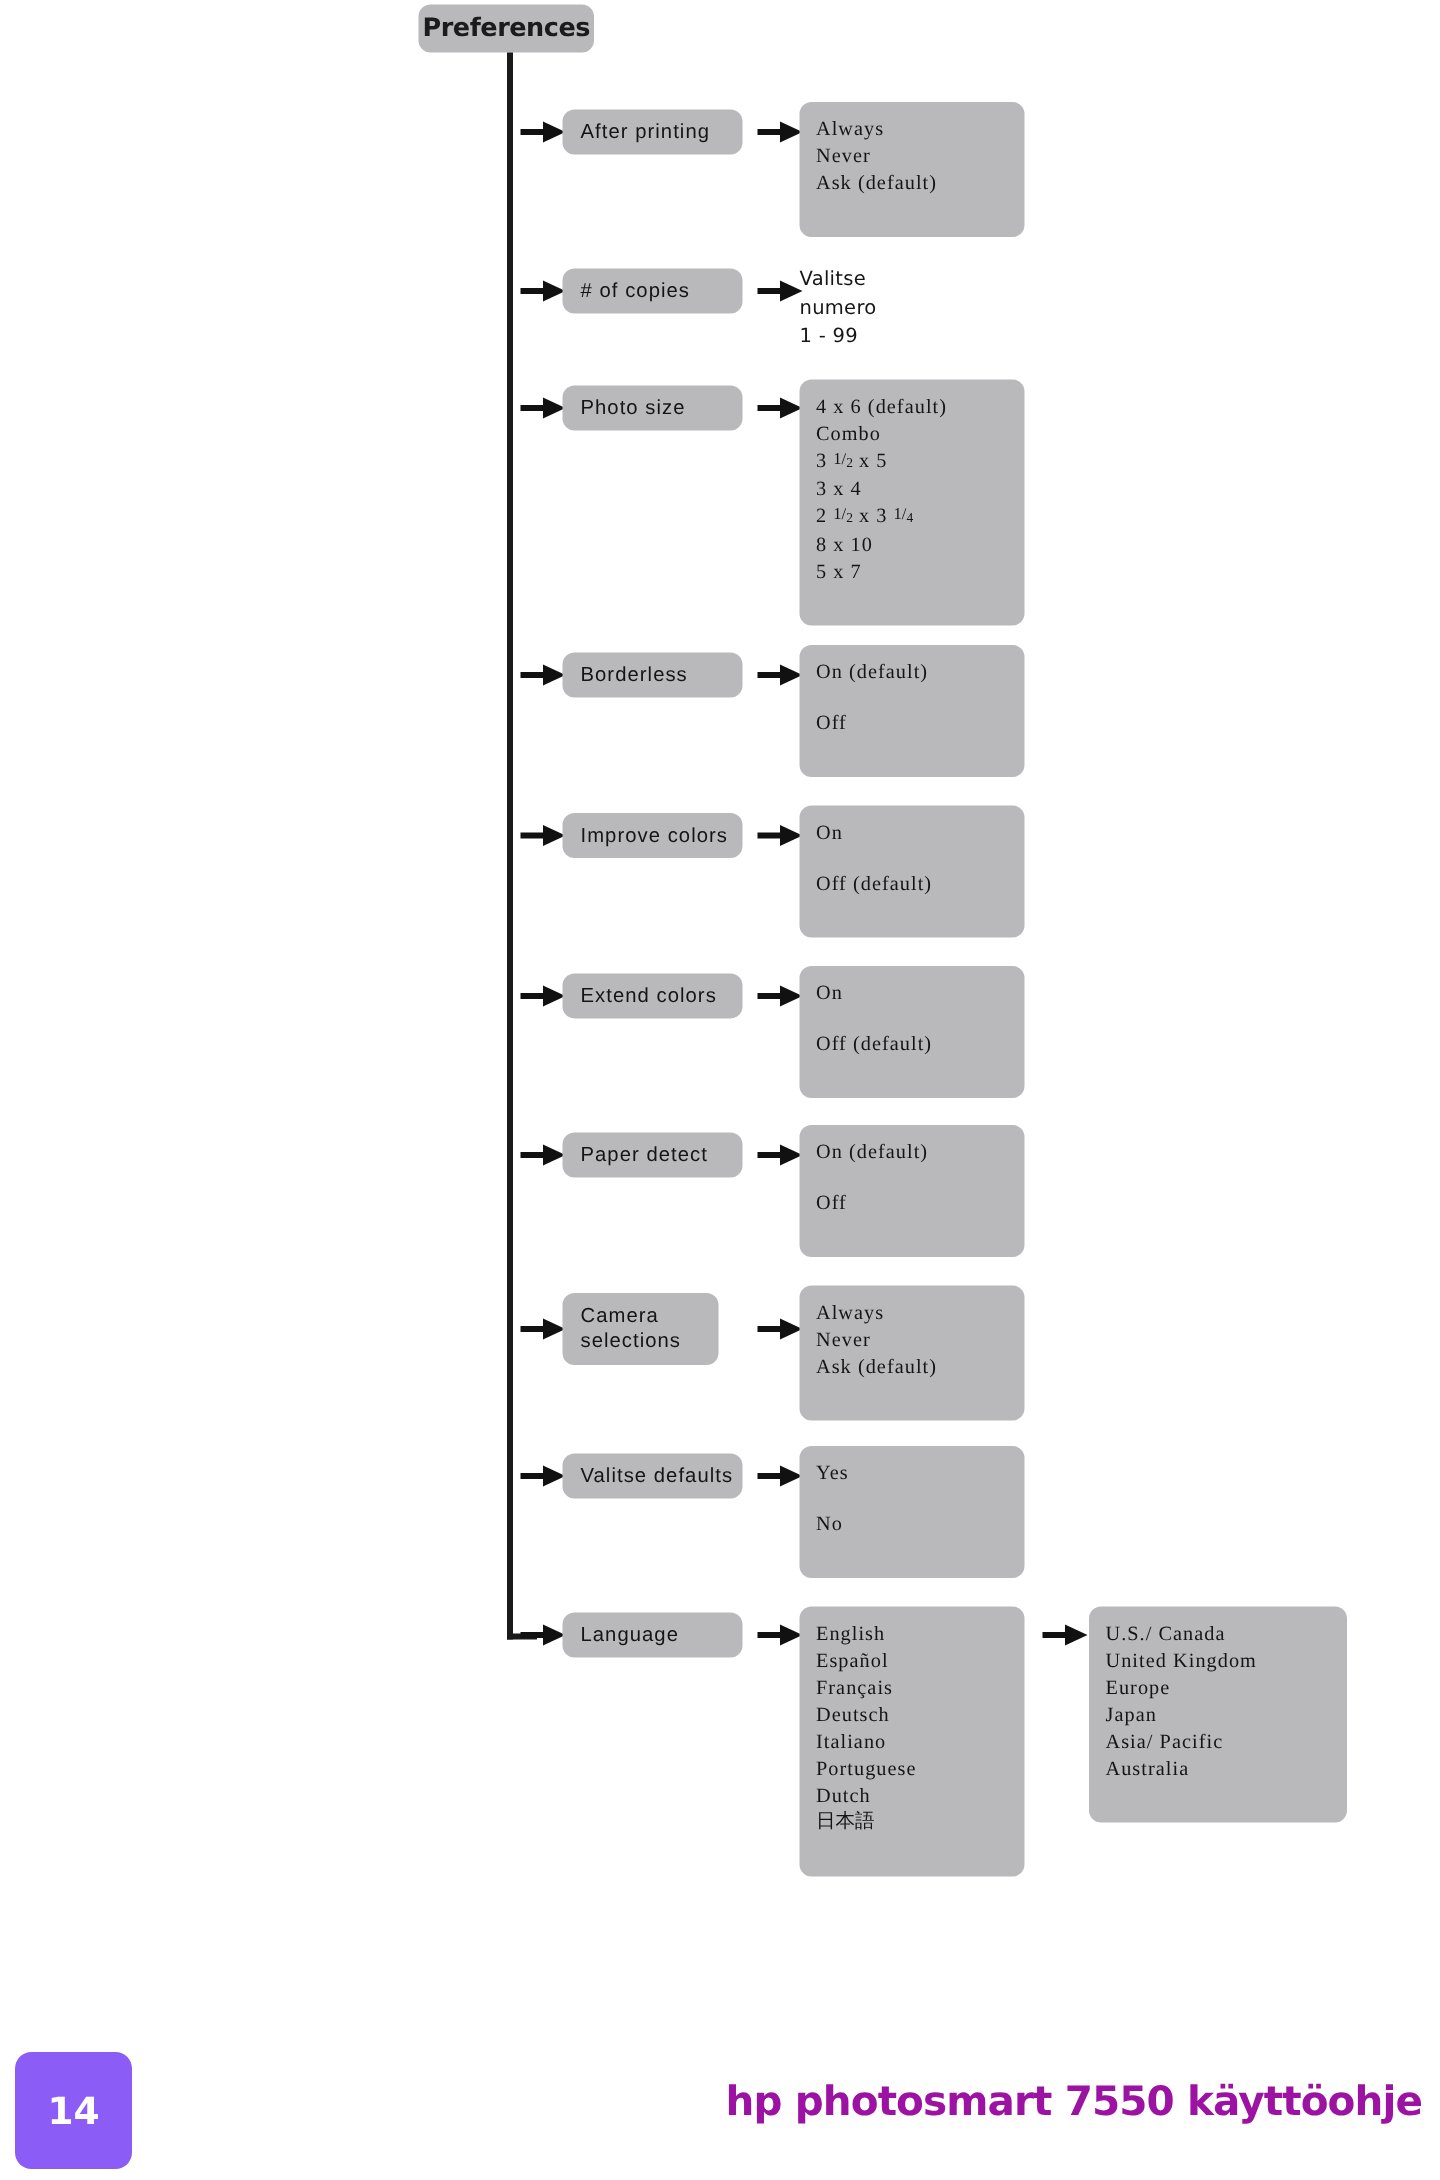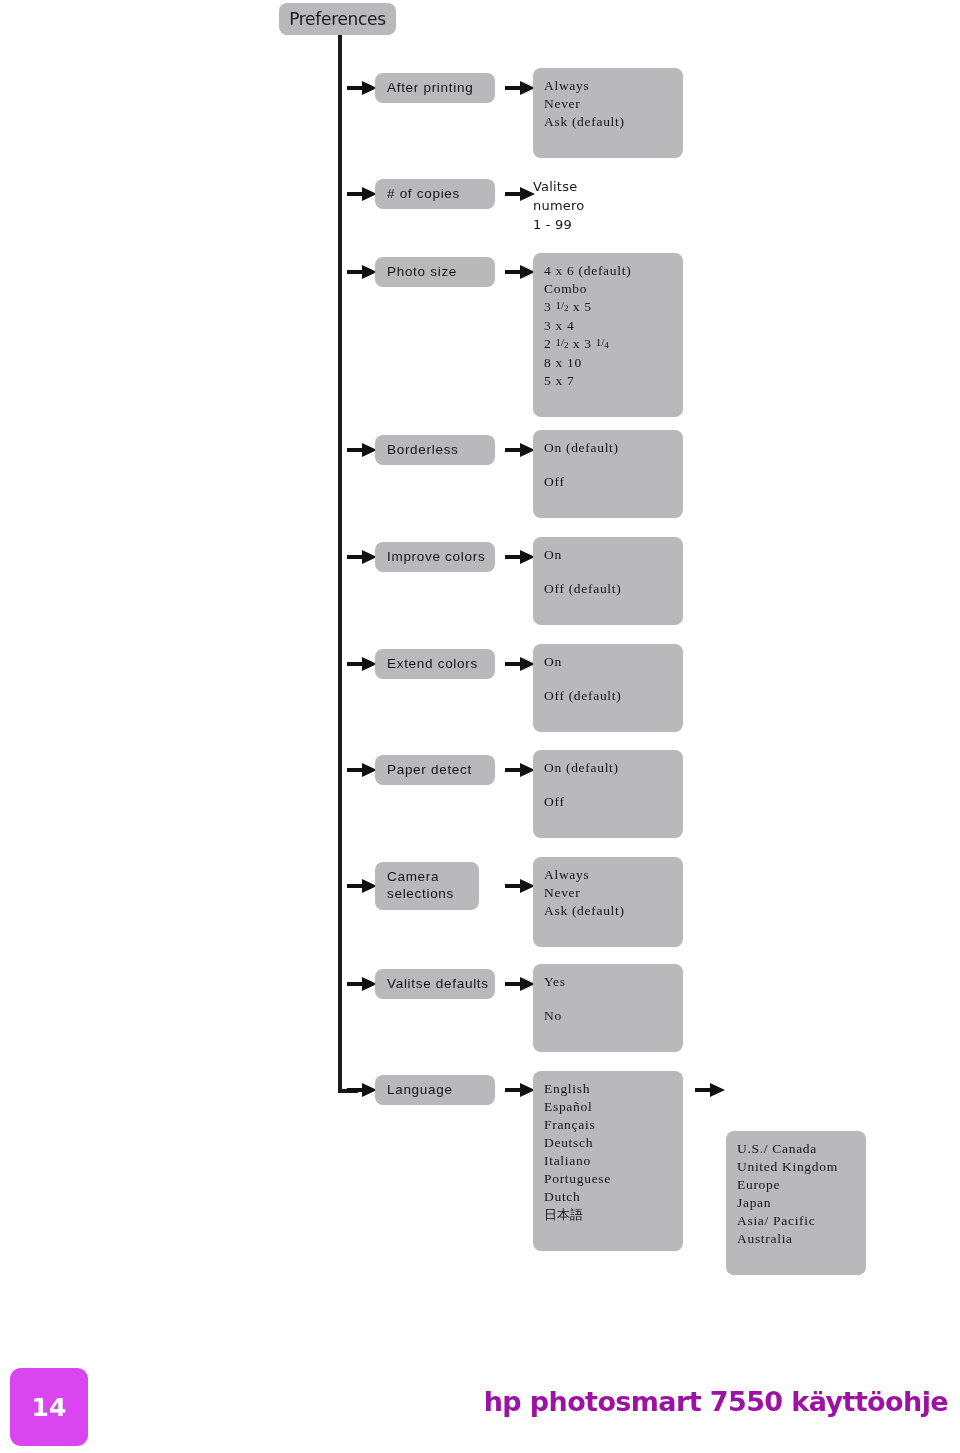--- a/index.html
+++ b/index.html
@@ -18,21 +18,21 @@
 
   
   .root-chip {
     position: absolute;
     left: 279px; top: 3px;
     width: 117px; height: 32px;
     background: #b9b9bc;
     border-radius: 8px;
     display: flex; align-items: center; justify-content: center;
     font-family: "DejaVu Sans", sans-serif;
-    font-weight: normal;
+    font-weight: bold;
     font-size: 17px;
     letter-spacing: -0.3px;
     color: #1b1b1b;
   }
 
   
   .spine {
     position: absolute;
     left: 338px; top: 35px;
     width: 4px; height: 1058px;
@@ -110,21 +110,21 @@
   .frac { font-size: 11px; position: relative; top: -2px; letter-spacing: 0; }
   .frac .den { font-size: 9px; position: relative; top: 2px; }
 
   .jp { font-family: "DejaVu Sans", sans-serif; font-size: 13px; letter-spacing: 0; }
 
   
   .page-badge {
     position: absolute;
     left: 10px; top: 1368px;
     width: 78px; height: 78px;
-    background: #d946ef;
+    background: #8b5cf6;
     border-radius: 11px;
     display: flex; align-items: center; justify-content: center;
     font-family: "DejaVu Sans", sans-serif;
     font-weight: bold;
     font-size: 25px;
     color: #ffffff;
   }
   .footer-title {
     position: absolute;
     right: 12px; top: 1386px;
@@ -327,21 +327,21 @@
           <div class="ln">Deutsch</div>
           <div class="ln">Italiano</div>
           <div class="ln">Portuguese</div>
           <div class="ln">Dutch</div>
           <div class="ln jp">日本語</div>
         </div>
         <div class="arrow" style="left:695px;top:1083px">
           <div class="shaft"></div>
           <div class="head"></div>
         </div>
-        <div class="panel" style="left:726px;top:1131px;width:140px;min-height:123px">
+        <div class="panel" style="left:726px;top:1071px;width:172px;min-height:123px">
           <div class="ln">U.S./ Canada</div>
           <div class="ln">United Kingdom</div>
           <div class="ln">Europe</div>
           <div class="ln">Japan</div>
           <div class="ln">Asia/ Pacific</div>
           <div class="ln">Australia</div>
         </div>
       </div>
     </div>
 

